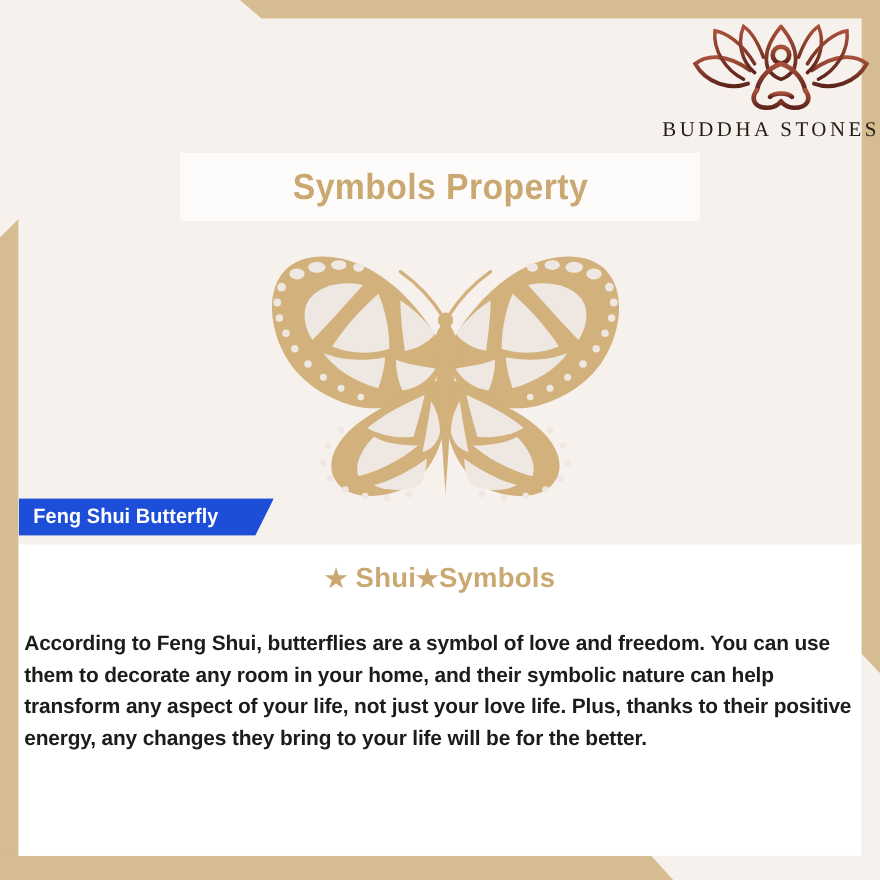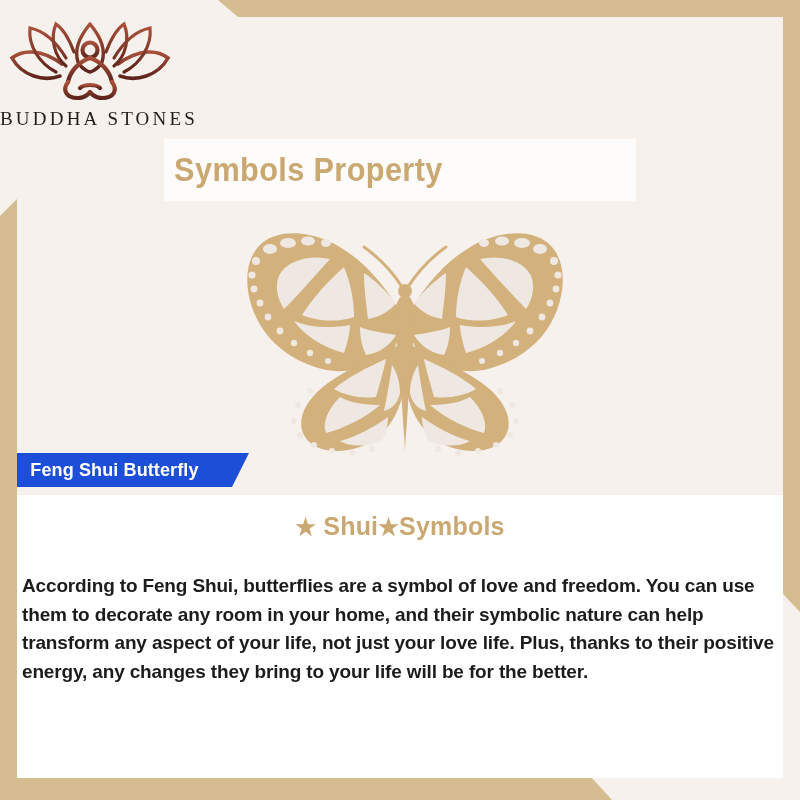--- a/index.html
+++ b/index.html
@@ -39,33 +39,33 @@
     background:#f6f1ec;
   }
   .white-strip-right{
     position:absolute;left:164px;top:139px;width:472px;height:62px;
     background:#fefcfa;
   }
 
   
   .logo-wrap{
     position:absolute;left:0;top:18px;width:800px;height:122px;
-    display:flex;flex-direction:column;align-items:flex-start;justify-content:flex-start;
+    display:flex;flex-direction:column;align-items:flex-end;justify-content:flex-start;
   }
   .logo-mark{width:180px;height:88px;display:block;}
   .logo-text{
     font-family:"Liberation Serif", serif;
     font-size:19px;font-weight:400;color:#241c18;
     letter-spacing:3.2px;margin-top:2px;white-space:nowrap;
   }
 
   
   .title-banner{
     position:absolute;left:164px;top:139px;width:472px;height:62px;
-    display:flex;align-items:center;justify-content:flex-start;
+    display:flex;align-items:center;justify-content:center;
     background:transparent;
   }
   .title-text{
     font-family:"Liberation Sans Narrow","Liberation Sans", sans-serif;
     font-size:33px;font-weight:bold;color:#c9a871;
     letter-spacing:0.4px;transform:scaleX(0.93);transform-origin:center;
     white-space:nowrap;
   }
 
   

